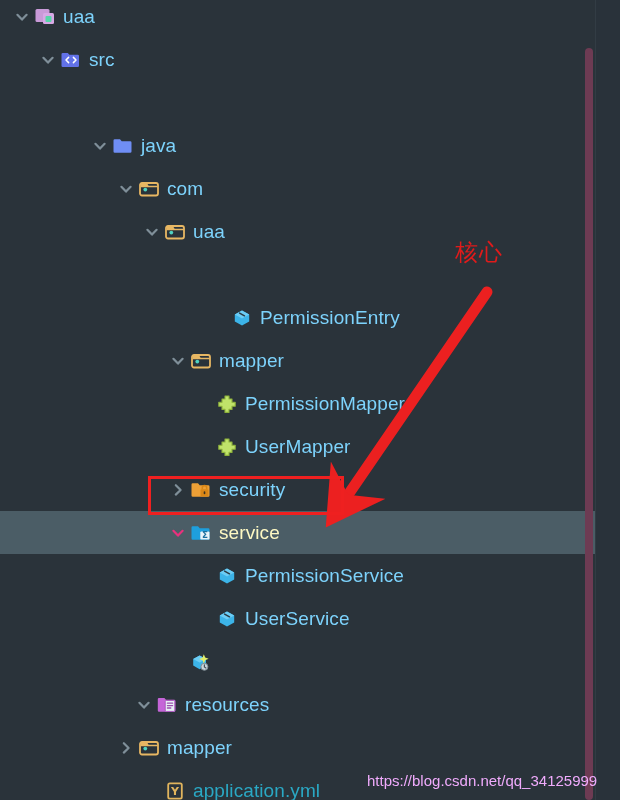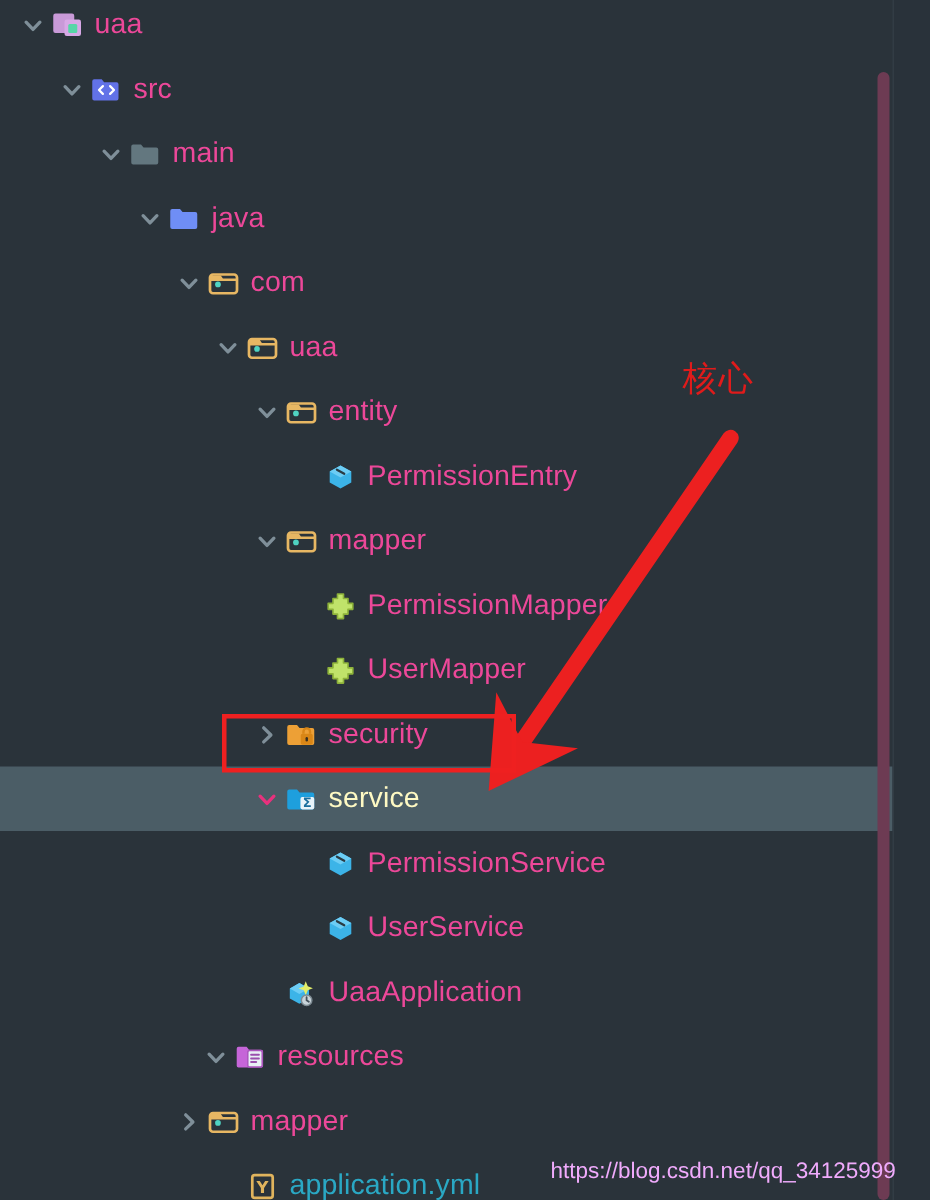--- a/index.html
+++ b/index.html
@@ -52,21 +52,21 @@
   .ico {
     position: relative;
     width: 22px;
     height: 22px;
     flex: 0 0 22px;
     margin-right: 7px;
   }
   .ico svg { display: block; }
   .lbl {
     font-size: 19px;
-    color: #ec4899;
+    color: #7dd3fc;
     letter-spacing: .1px;
     line-height: 1;
   }
   .row.selected .lbl {
     color: #fef9c3;
   }
   .lbl.modified { color: #2aa8c4; }
 
   
   #scrollbar-track {
@@ -161,34 +161,20 @@
           </svg>
         </span>
         <span class="ico">
           <svg width="22" height="22" viewBox="0 0 22 22">
             <path d="M1.5 5.2a1.3 1.3 0 0 1 1.3-1.3h5l1.6 1.9h8.3a1.3 1.3 0 0 1 1.3 1.3v9.6a1.3 1.3 0 0 1-1.3 1.3H2.8a1.3 1.3 0 0 1-1.3-1.3z" fill="#6272e8"></path>
                 <path d="M8.6 8.4 6 11l2.6 2.6M13.4 8.4 16 11l-2.6 2.6" stroke="#fff" stroke-width="1.5" fill="none" stroke-linecap="round" stroke-linejoin="round"></path>
           </svg>
         </span>
         <span class="lbl">src</span>
       </div>
-      <div class="row" style="top: 81px;">
-        <div style="flex: 0 0 64px;"></div>
-        <span class="twisty">
-          <svg width="20" height="20" viewBox="0 0 20 20">
-            <path d="M5.4 7.8L10 12.6l4.6-4.8" stroke="#7f8f99" stroke-width="2.2" fill="none" stroke-linecap="round" stroke-linejoin="round"></path>
-          </svg>
-        </span>
-        <span class="ico">
-          <svg width="22" height="22" viewBox="0 0 22 22">
-            <path d="M1.5 5.6a1.3 1.3 0 0 1 1.3-1.3h5.2l1.7 2h8.5a1.3 1.3 0 0 1 1.3 1.3v8.8a1.3 1.3 0 0 1-1.3 1.3H2.8a1.3 1.3 0 0 1-1.3-1.3z" fill="#63777f"></path>
-          </svg>
-        </span>
-        <span class="lbl">main</span>
-      </div>
       <div class="row" style="top: 124px;">
         <div style="flex: 0 0 90px;"></div>
         <span class="twisty">
           <svg width="20" height="20" viewBox="0 0 20 20">
             <path d="M5.4 7.8L10 12.6l4.6-4.8" stroke="#7f8f99" stroke-width="2.2" fill="none" stroke-linecap="round" stroke-linejoin="round"></path>
           </svg>
         </span>
         <span class="ico">
           <svg width="22" height="22" viewBox="0 0 22 22">
             <path d="M1.5 5.6a1.3 1.3 0 0 1 1.3-1.3h5.2l1.7 2h8.5a1.3 1.3 0 0 1 1.3 1.3v8.8a1.3 1.3 0 0 1-1.3 1.3H2.8a1.3 1.3 0 0 1-1.3-1.3z" fill="#6f8ef5"></path>
@@ -221,37 +207,21 @@
         </span>
         <span class="ico">
           <svg width="22" height="22" viewBox="0 0 22 22">
             <rect x="2" y="5" width="18" height="12.5" rx="2" fill="none" stroke="#e7b763" stroke-width="1.8"></rect>
                 <path d="M2.6 5.6h6.6l1.4 2.1h9.2v1.6H2.6z" fill="#e7b763"></path>
                 <circle cx="7.3" cy="11.6" r="1.9" fill="#4fd3c2"></circle>
           </svg>
         </span>
         <span class="lbl">uaa</span>
       </div>
-      <div class="row" style="top: 253px;">
-        <div style="flex: 0 0 168px;"></div>
-        <span class="twisty">
-          <svg width="20" height="20" viewBox="0 0 20 20">
-            <path d="M5.4 7.8L10 12.6l4.6-4.8" stroke="#7f8f99" stroke-width="2.2" fill="none" stroke-linecap="round" stroke-linejoin="round"></path>
-          </svg>
-        </span>
-        <span class="ico">
-          <svg width="22" height="22" viewBox="0 0 22 22">
-            <rect x="2" y="5" width="18" height="12.5" rx="2" fill="none" stroke="#e7b763" stroke-width="1.8"></rect>
-                <path d="M2.6 5.6h6.6l1.4 2.1h9.2v1.6H2.6z" fill="#e7b763"></path>
-                <circle cx="7.3" cy="11.6" r="1.9" fill="#4fd3c2"></circle>
-          </svg>
-        </span>
-        <span class="lbl">entity</span>
-      </div>
-      <div class="row" style="top: 296px;">
+      <div class="row" style="top: 296px; margin-left: 15px;">
         <div style="flex: 0 0 194px;"></div>
         <span class="twisty">
           <svg width="20" height="20" viewBox="0 0 20 20"></svg>
         </span>
         <span class="ico">
           <svg width="22" height="22" viewBox="0 0 22 22">
             <path d="M11 3.4l7.2 4v7.2L11 18.6 3.8 14.6V7.4z" fill="#3cb4e8"></path>
                 <path d="M11 3.4l7.2 4L11 11.4 3.8 7.4z" fill="#6ccdf5"></path>
                 <path d="M8.6 6.1l4.9 2.7" stroke="#2a3b44" stroke-width="1.5" stroke-linecap="round"></path>
           </svg>
@@ -366,21 +336,20 @@
         </span>
         <span class="ico">
           <svg width="22" height="22" viewBox="0 0 22 22">
             <path d="M9.6 4.4l6.4 3.6v6.6L9.6 18.2 3.2 14.6V8z" fill="#3cb4e8"></path>
                 <path d="M9.6 4.4l6.4 3.6-6.4 3.6L3.2 8z" fill="#6ccdf5"></path>
                 <path d="M13.8 3.2l1.4 3.3 3.4 1.3-3.4 1.4-1.4 3.3-1.3-3.3L9 8l3.5-1.3z" fill="#e2ee6a"></path>
                 <circle cx="14.4" cy="15.8" r="3.5" fill="#c9d4da" stroke="#7d8b93" stroke-width="1"></circle>
                 <path d="M14.4 13.8v2.1l1.5 1" stroke="#46535c" stroke-width="1.2" fill="none" stroke-linecap="round"></path>
           </svg>
         </span>
-        <span class="lbl">UaaApplication</span>
       </div>
       <div class="row" style="top: 683px; padding-left: 44px;">
         <div style="flex: 0 0 90px;"></div>
         <span class="twisty">
           <svg width="20" height="20" viewBox="0 0 20 20">
             <path d="M5.4 7.8L10 12.6l4.6-4.8" stroke="#7f8f99" stroke-width="2.2" fill="none" stroke-linecap="round" stroke-linejoin="round"></path>
           </svg>
         </span>
         <span class="ico">
           <svg width="22" height="22" viewBox="0 0 22 22">

